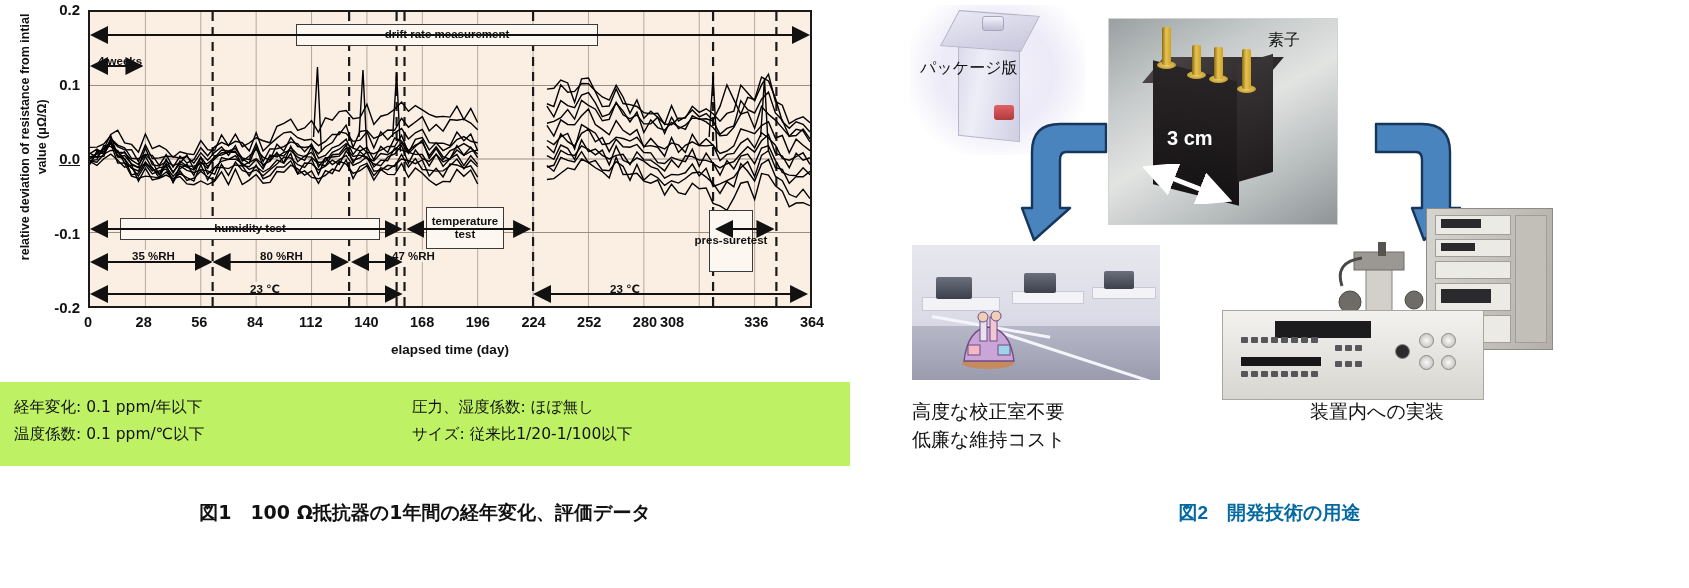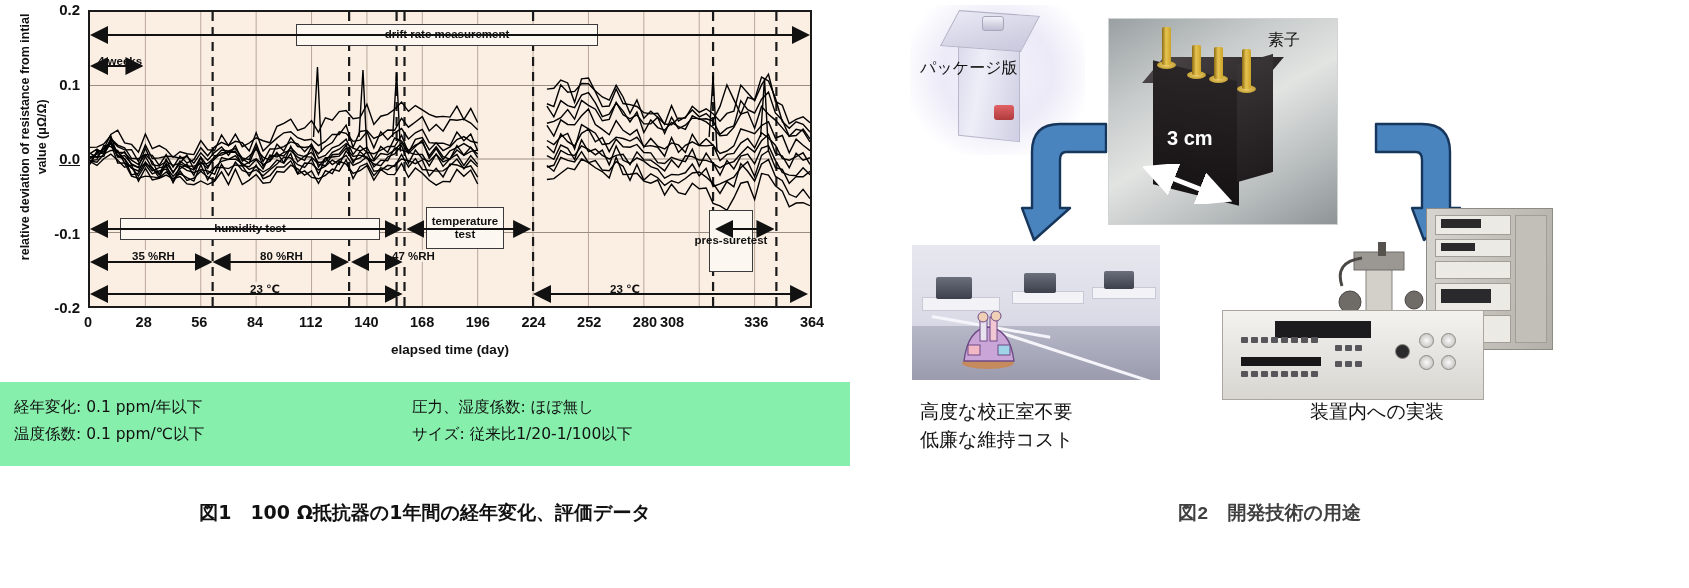--- a/index.html
+++ b/index.html
@@ -32,21 +32,21 @@
   
   .anno-box{position:absolute;background:#fdf7f1;border:1.3px solid #3b3b3b;
             font-size:11.5px;font-weight:600;color:#111;text-align:center;
             display:flex;align-items:center;justify-content:center;line-height:1.15;
             box-sizing:border-box;padding:1px 3px;}
   .plain-label{position:absolute;font-size:11.5px;font-weight:600;color:#111;
                white-space:nowrap;background:#fbeee3;padding:0 2px;}
 
   
   #summary{position:absolute;left:0px;top:382px;width:850px;height:84px;
-           background:#86efac;}
+           background:#bef264;}
   .sum-col{position:absolute;top:12px;font-size:15.5px;line-height:1.75;color:#111;
            font-family:"DejaVu Sans","Liberation Sans",sans-serif;}
   #sum-left{left:14px;}
   #sum-right{left:412px;}
 
   #cap1{position:absolute;left:0;top:500px;width:850px;text-align:center;
         font-size:19px;font-weight:700;color:#111;
         font-family:"DejaVu Sans","Liberation Sans",sans-serif;}
 
   
@@ -114,22 +114,22 @@
   .bench-row{position:absolute;display:flex;gap:3px;}
   .bk{width:7px;height:6px;background:#57565a;border-radius:1px;}
   .knob{position:absolute;width:13px;height:13px;border-radius:50%;
         background:radial-gradient(#fafafa,#b9b7b2);border:1px solid #8d8a85;}
   #bench-screen{position:absolute;left:52px;top:10px;width:96px;height:17px;background:#1c1c1e;}
   #bench-strip{position:absolute;left:18px;top:46px;width:80px;height:9px;background:#17171a;}
 
   .cap-text{position:absolute;font-size:19px;line-height:1.45;color:#111;
             font-family:"DejaVu Sans","Liberation Sans",sans-serif;white-space:nowrap;}
   #cap2{position:absolute;left:0;top:500px;width:839px;text-align:center;
-        font-size:19px;font-weight:700;color:#404040;
-        font-family:Liberation Mono, monospace;}
+        font-size:19px;font-weight:700;color:#0369a1;
+        font-family:Liberation Sans, sans-serif;}
 </style>
 </head>
 <body>
 
 <div id="fig1">
 
   <div id="ytitle">relative deviation of resistance from intial value  (μΩ/Ω)</div>
 
   <div id="ylabels">
       <div class="ytick" style="top: 300px;">-0.2</div>
@@ -398,21 +398,21 @@
         <span class="bk"></span>
         <span class="bk"></span>
     </div>
     <div class="knob" style="left:196px;top:22px;"></div>
     <div class="knob" style="left:218px;top:22px;"></div>
     <div class="knob" style="left:196px;top:44px;"></div>
     <div class="knob" style="left:218px;top:44px;"></div>
     <div class="knob" style="left:172px;top:33px;background:#2b2b2d;"></div>
   </div>
 
-  <div class="cap-text" id="left-benefit" style="left:62px;top:398px;margin-left:8px;">
+  <div class="cap-text" id="left-benefit" style="left:62px;top:398px;">
     <div>高度な校正室不要</div>
     <div>低廉な維持コスト</div>
   </div>
   <div class="cap-text" id="right-benefit" style="left:460px;top:398px;">
     <div>装置内への実装</div>
   </div>
 
   <div id="cap2">図2　開発技術の用途</div>
 </div>
 

